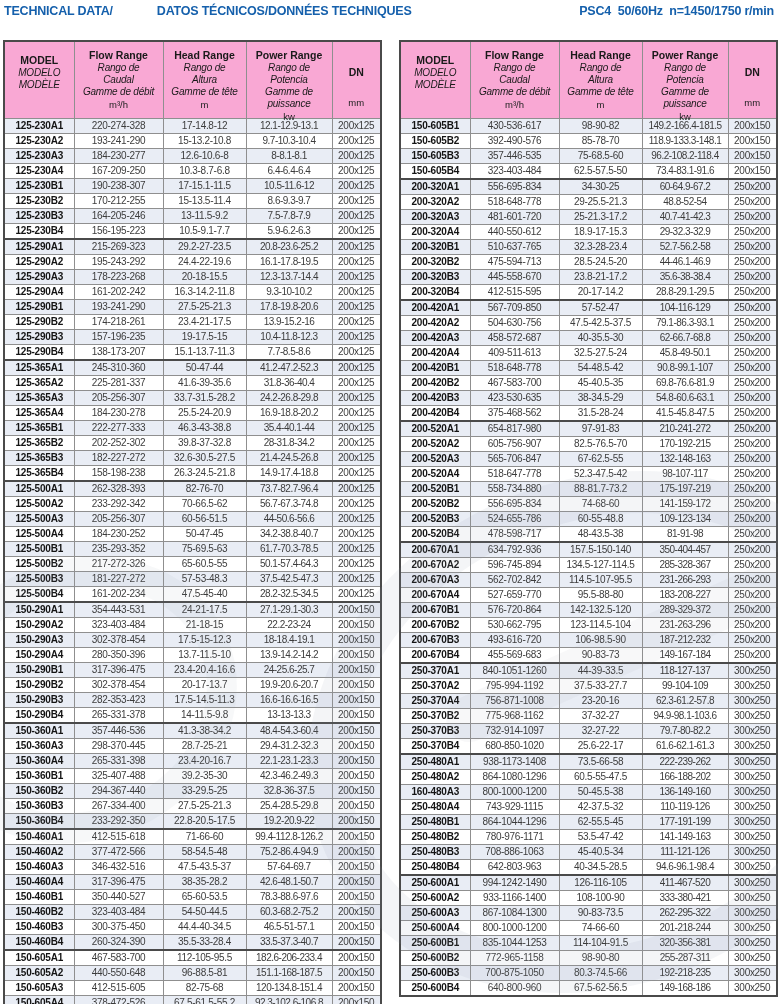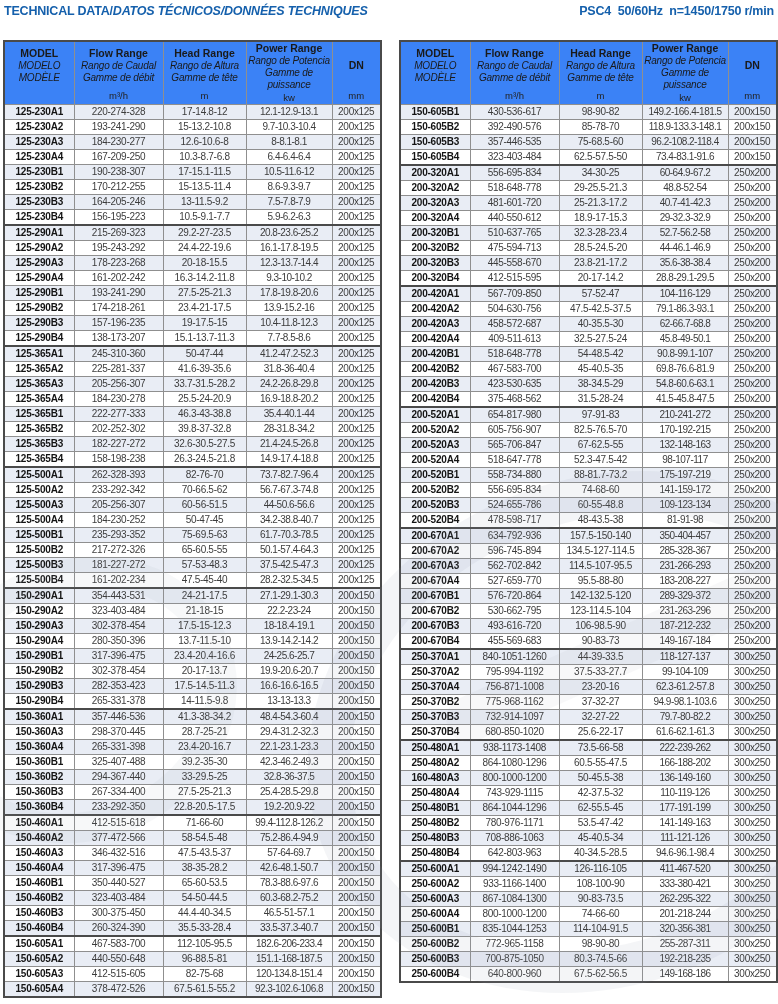--- a/index.html
+++ b/index.html
@@ -7,42 +7,42 @@
     position:relative;width:778px;height:1004px;background:#ffffff;
     font-family:"Liberation Sans", sans-serif;overflow:hidden;
   }
   
   .titlebar{
     position:absolute;top:4px;left:4px;right:4px;
     display:flex;justify-content:space-between;align-items:baseline;
     color:#1560ac;
   }
   .doc-title{font-size:12.5px;font-weight:bold;letter-spacing:-0.2px;white-space:pre;}
-  .doc-title .it{font-style:italic;}
+  .doc-title .it{padding-left:44px;}
   .spec-title{font-size:12.5px;font-weight:bold;white-space:pre;letter-spacing:-0.2px;}
 
   
   table.data-table{
     position:absolute;top:40px;border-collapse:collapse;table-layout:fixed;
     background:#fff;z-index:1;
   }
   table.data-table.left{left:3px;}
   table.data-table.right{left:399px;}
   table.data-table, table.data-table th, table.data-table td{
     border:1px solid #8f8f8f;
   }
   table.data-table{border:2px solid #4a4a4a;}
   col.c-model{width:70px;}
   col.c-flow{width:89px;}
   col.c-head{width:83px;}
   col.c-power{width:86px;}
   col.c-dn{width:49px;}
 
   thead th{
-    height:62px;padding:0;vertical-align:top;background:#3b82f6;
+    height:62px;padding:7px;vertical-align:top;background:#f9a8d4;
     border-bottom:2px solid #4a4a4a;
   }
   .hwrap{display:flex;flex-direction:column;height:62px;}
   .hlabels{flex:1;display:flex;flex-direction:column;justify-content:center;line-height:1.2;}
   .h-en{font-size:10.5px;font-weight:bold;color:#1a1a1a;}
   .h-xl{font-size:10px;font-weight:normal;font-style:italic;color:#1a1a1a;letter-spacing:-0.2px;}
   .hunit{height:15px;font-weight:normal;font-size:9.5px;color:#222;line-height:14px;}
 
   tbody tr{height:15px;}
   tbody tr:nth-child(odd){background:#e9edf5;}

